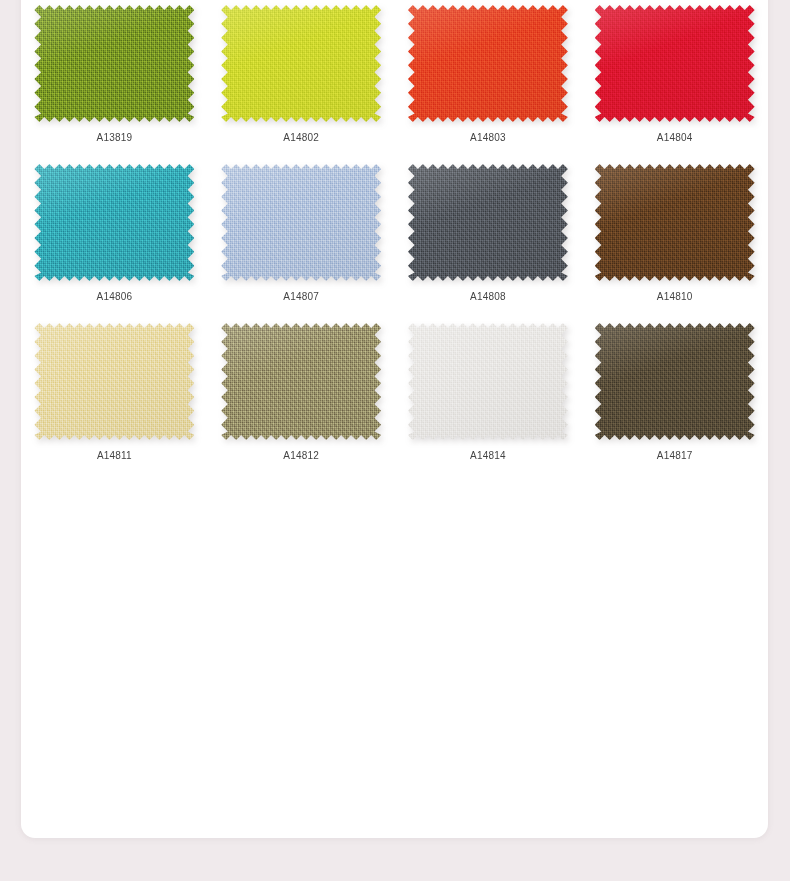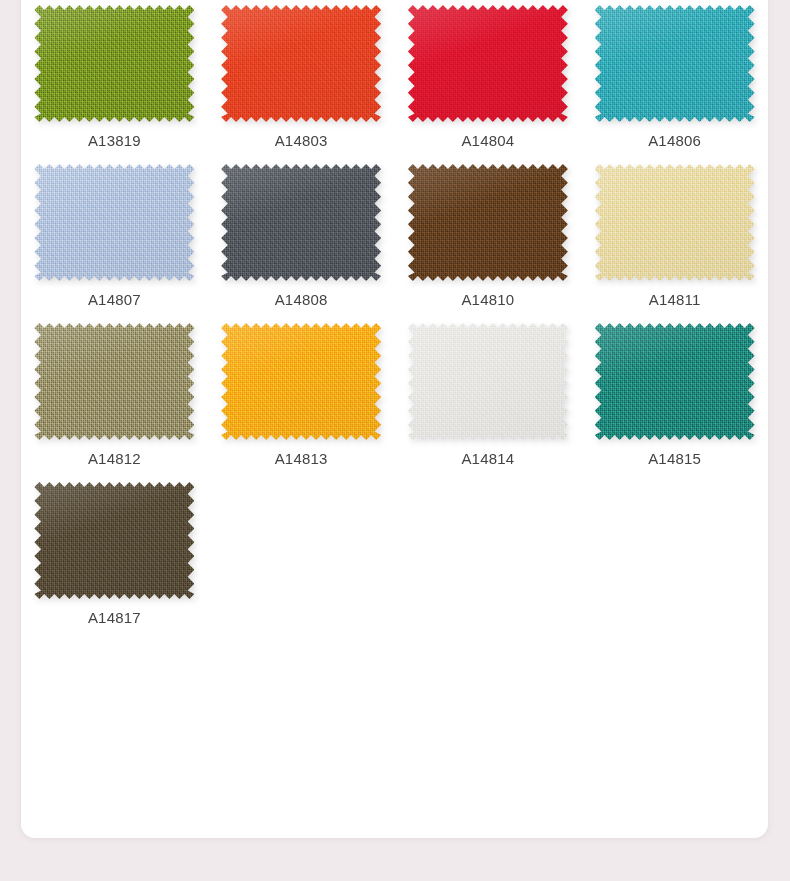--- a/index.html
+++ b/index.html
@@ -144,41 +144,47 @@
         rgba(255,255,255,0.16) 0%,
         rgba(255,255,255,0.00) 38%,
         rgba(0,0,0,0.035) 100%);
     pointer-events: none;
     z-index: 2;
   }
 
   
   .swatch-label {
     margin-top: 11px;
-    font-size: 15px;
+    font-size: 10px;
     line-height: 1;
     color: #444444;
     letter-spacing: 0.2px;
     white-space: nowrap;
     text-align: center;
   }
 </style>
 </head>
 <body>
 
 <div id="swatch-panel">
   <div id="swatch-grid">
       <div class="swatch-cell">
         <div class="swatch-wrap">
           <div class="swatch-chip" style="background-color: rgb(109, 138, 33);"></div>
         </div>
         <div class="swatch-label">A13819</div>
       </div>
       <div class="swatch-cell">
         <div class="swatch-wrap">
+          <div class="swatch-chip" style="background-color: rgb(201, 212, 42);"></div>
+        </div>
+        <div class="swatch-label">A14802</div>
+      </div>
+      <div class="swatch-cell">
+        <div class="swatch-wrap">
           <div class="swatch-chip" style="background-color: rgb(226, 60, 32);"></div>
         </div>
         <div class="swatch-label">A14803</div>
       </div>
       <div class="swatch-cell">
         <div class="swatch-wrap">
           <div class="swatch-chip" style="background-color: rgb(216, 20, 42);"></div>
         </div>
         <div class="swatch-label">A14804</div>
       </div>
@@ -213,35 +219,23 @@
         <div class="swatch-label">A14811</div>
       </div>
       <div class="swatch-cell">
         <div class="swatch-wrap">
           <div class="swatch-chip" style="background-color: rgb(140, 132, 96);"></div>
         </div>
         <div class="swatch-label">A14812</div>
       </div>
       <div class="swatch-cell">
         <div class="swatch-wrap">
-          <div class="swatch-chip" style="background-color: rgb(245, 163, 24);"></div>
-        </div>
-        <div class="swatch-label">A14813</div>
-      </div>
-      <div class="swatch-cell">
-        <div class="swatch-wrap">
           <div class="swatch-chip" style="background-color: rgb(230, 228, 225);"></div>
         </div>
         <div class="swatch-label">A14814</div>
-      </div>
-      <div class="swatch-cell">
-        <div class="swatch-wrap">
-          <div class="swatch-chip" style="background-color: rgb(31, 122, 112);"></div>
-        </div>
-        <div class="swatch-label">A14815</div>
       </div>
       <div class="swatch-cell">
         <div class="swatch-wrap">
           <div class="swatch-chip" style="background-color: rgb(79, 69, 51);"></div>
         </div>
         <div class="swatch-label">A14817</div>
       </div>
     </div>
 </div>
 

